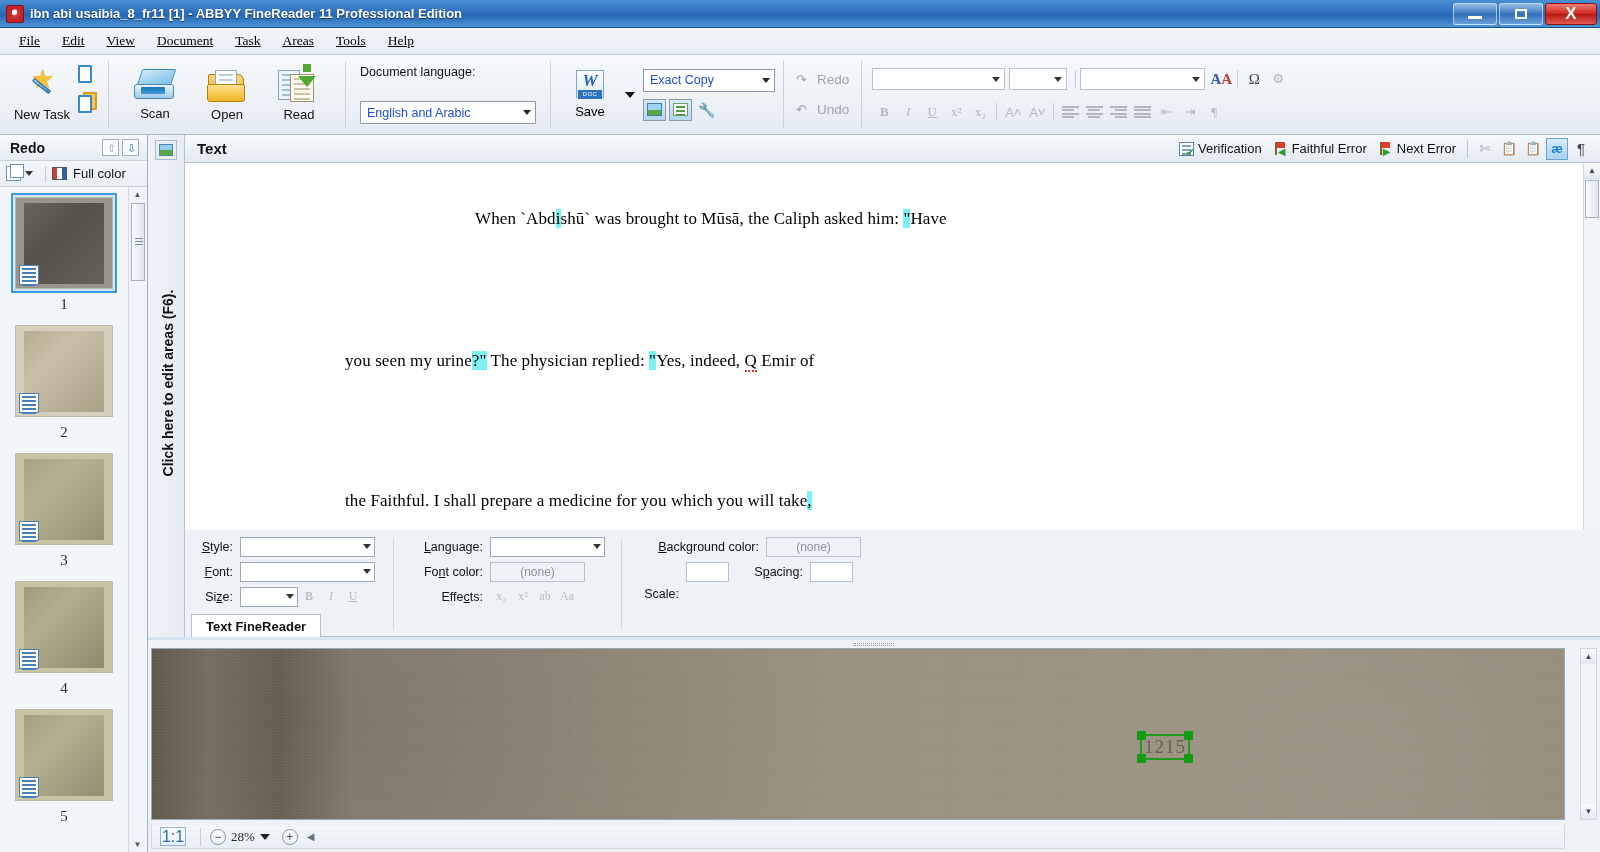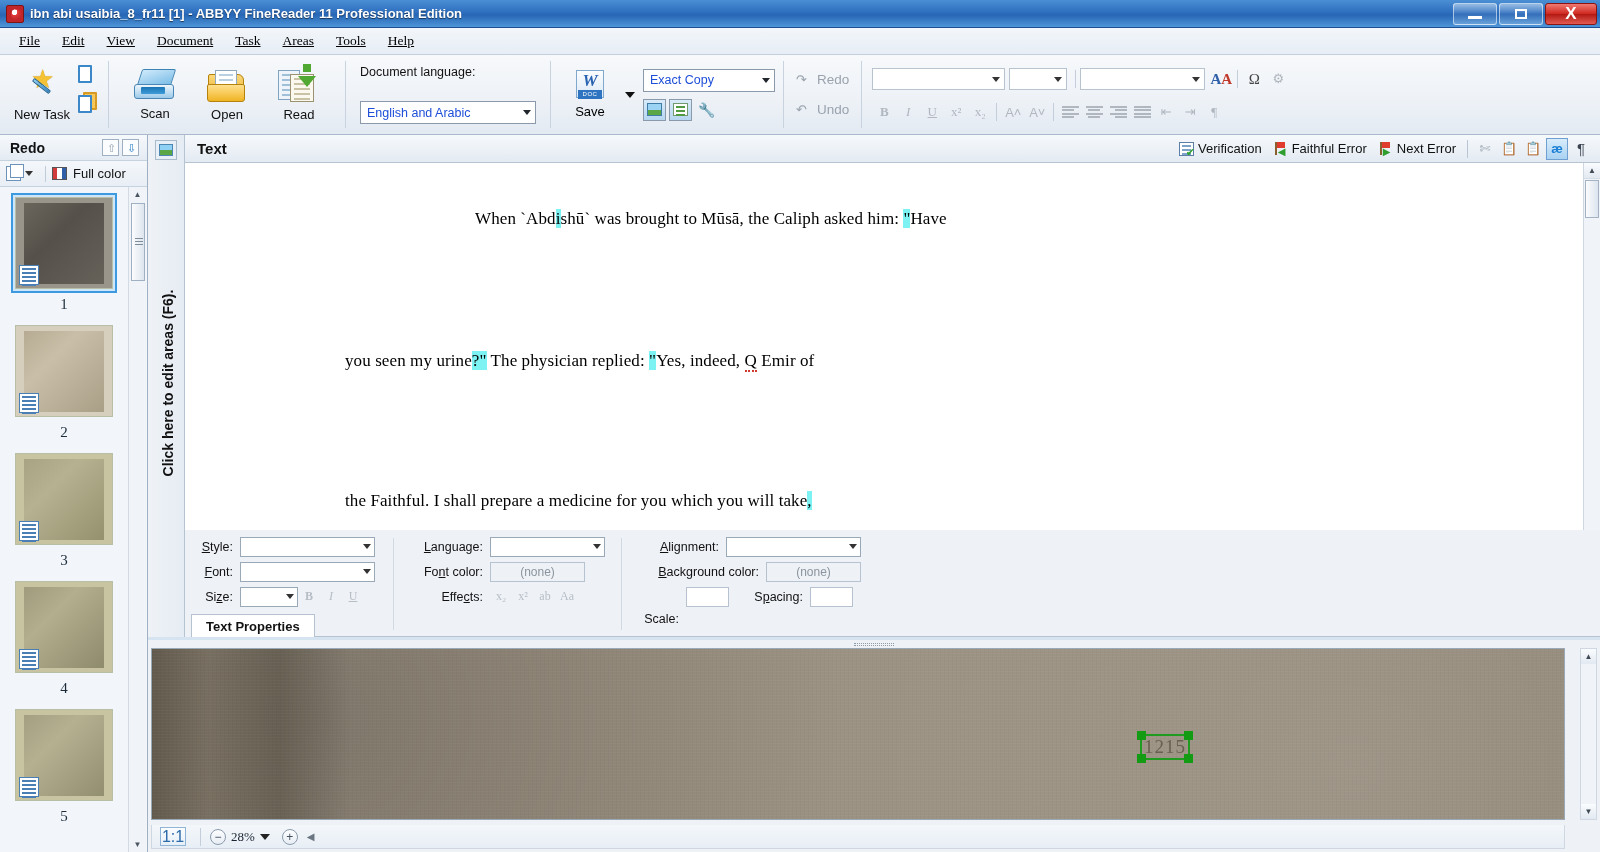--- a/index.html
+++ b/index.html
@@ -1035,42 +1035,35 @@
           <span class="pmini">Aa</span>
         </div>
       </div>
 
       <div style="width:16px;position:relative;">
           <div class="pdiv" style="left:6px;"></div>
         </div>
 
       <div class="pcol">
         <div class="prow">
-          <span class="plabel" style="width:88px;"><u>A</u>lignment:</span>
-          <span class="pcombo" style="width:135px;">
-            <span></span>
-            <span class="caret"></span>
-          </span>
-        </div>
-        <div class="prow">
           <span class="plabel" style="width:128px;"><u>B</u>ackground color:</span>
           <span class="pfield" style="width:95px;">(none)</span>
         </div>
         <div class="prow">
           <span class="plabel" style="width:48px;margin-top:44px;">Scale:</span>
           <span class="pfield" style="width:43px;background:#fff;"></span>
           <span class="plabel" style="width:64px;margin-left:10px;">S<u>p</u>acing:</span>
           <span class="pfield" style="width:43px;background:#fff;"></span>
         </div>
       </div>
     </div>
   </div>
 
   <div class="tabs-row">
-    <div class="tab">Text Properties</div>
+    <div class="tab">Text FineReader</div>
     <div class="tab-fill"></div>
   </div>
 
   <div class="img-pane">
     <div class="img-splitter">
         <i></i>
       </div>
     <div class="img-viewport">
       <div class="scanbg"></div>
       <div class="scan-noise"></div>

